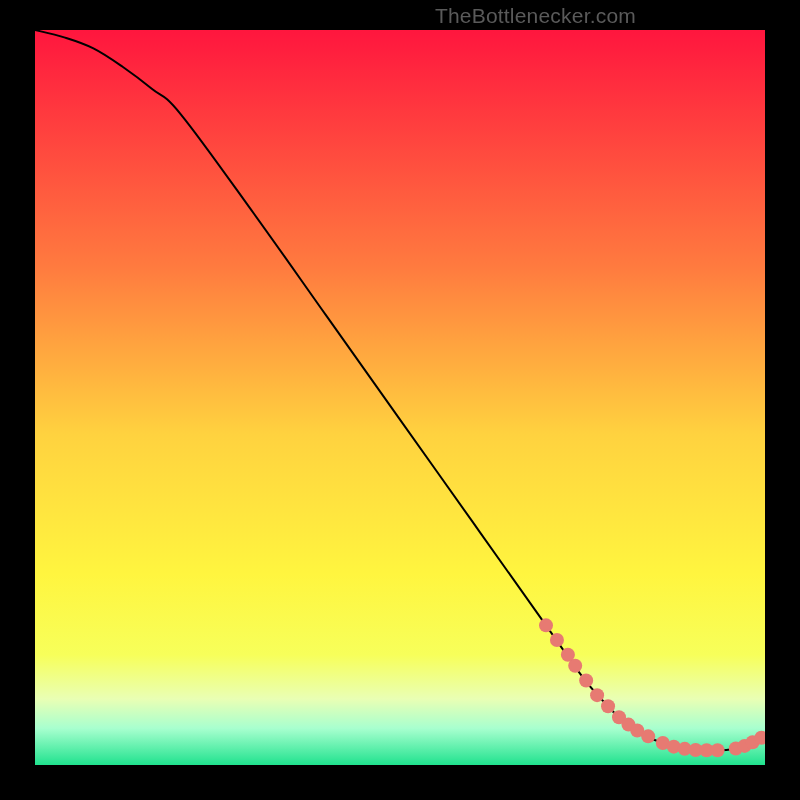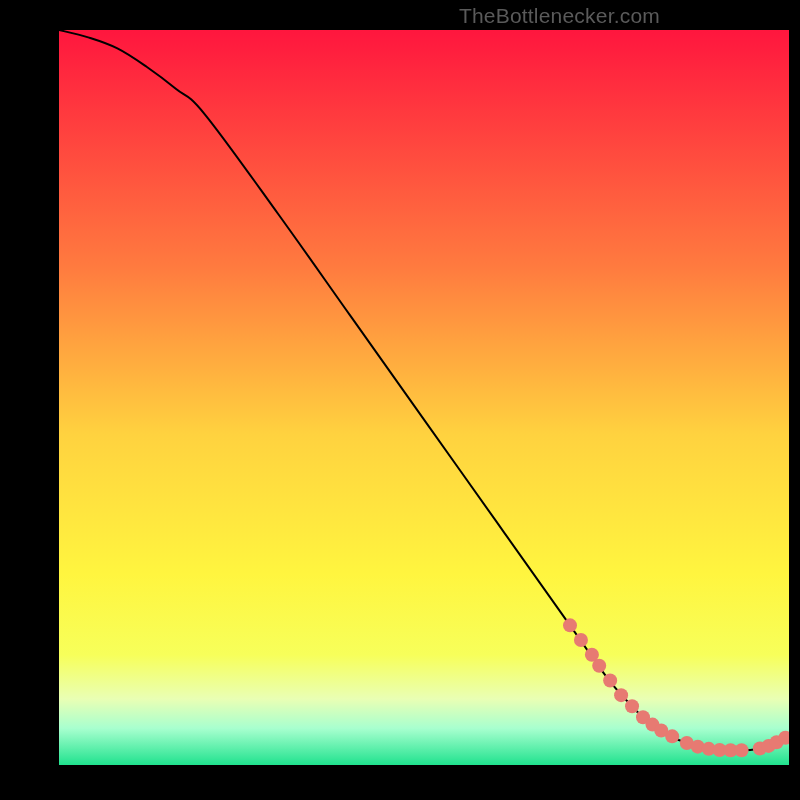--- a/index.html
+++ b/index.html
@@ -9,21 +9,20 @@
     height: 800px;
     background: #000;
     font-family: Arial, Helvetica, sans-serif;
     overflow: hidden;
   }
   .stage {
     position: relative;
     width: 646px;
     height: 800px;
     background: #000;
-    margin-left: 24px;
   }
   .watermark {
     position: absolute;
     top: 4px;
     right: 10px;
     color: #5a5a5a;
     font-size: 21px;
     font-weight: 500;
     letter-spacing: 0.2px;
     z-index: 5;

